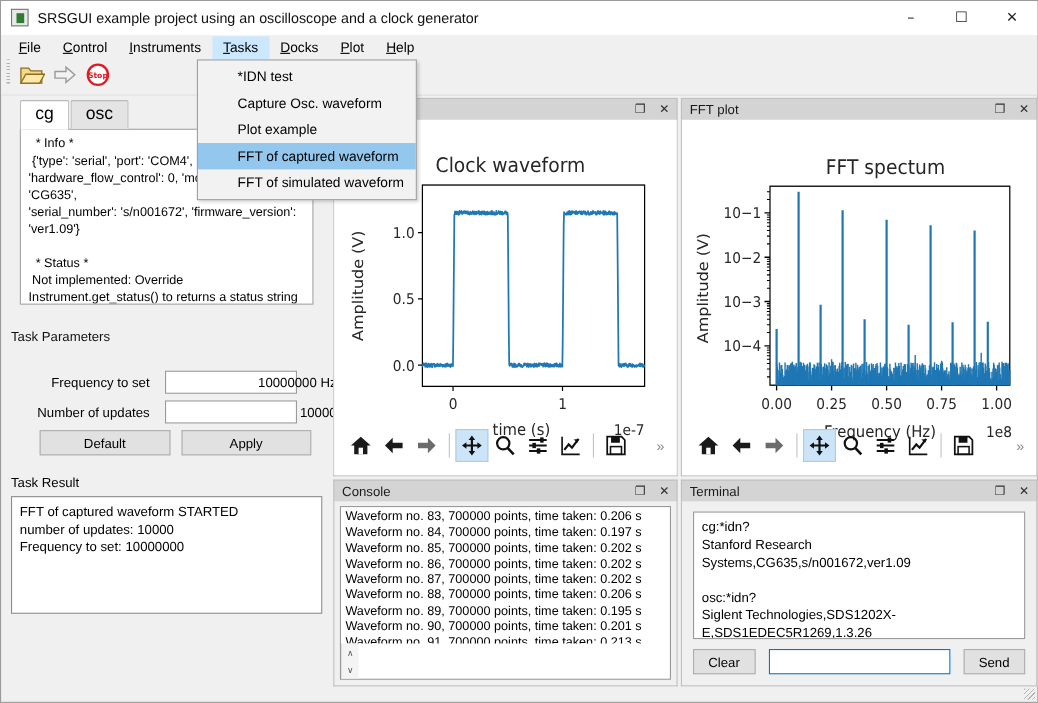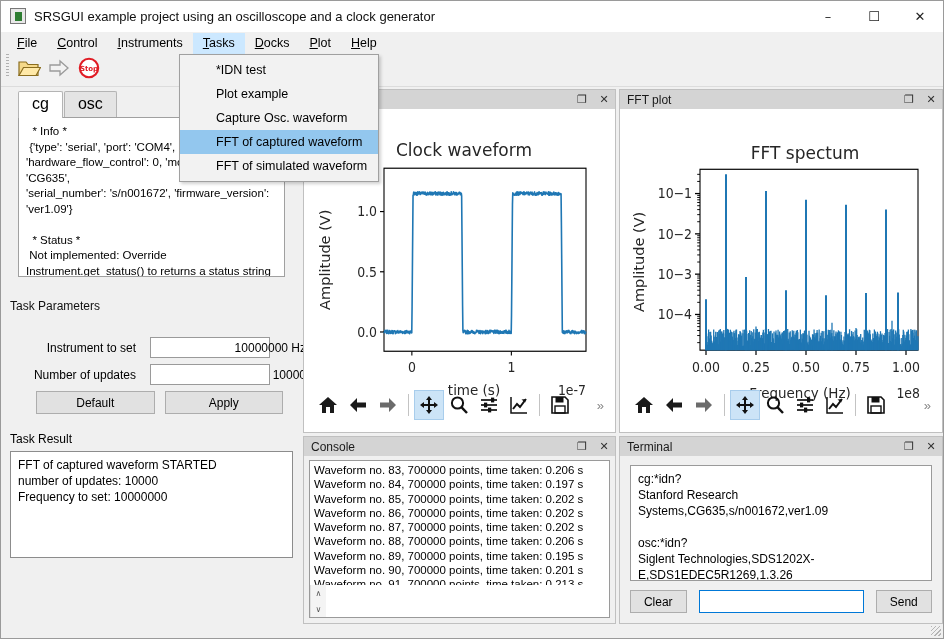--- a/index.html
+++ b/index.html
@@ -290,21 +290,21 @@
 
   * Status *
  Not implemented: Override
 Instrument.get_status() to returns a status string</div>
 
     <div id="taskparams">
       <div class="panel-label">Task Parameters</div>
       <div style="height:18px"></div>
 
       <div class="param-row">
-        <div class="param-label">Instrument to set</div>
+        <div class="param-label">Frequency to set</div>
         <div class="spin">
           <input value="10000000 Hz" style="">
           <div class="arrows">
             <span>▲</span>
             <span>▼</span>
           </div>
         </div>
       </div>
 
       <div class="param-row">
@@ -1052,20 +1052,20 @@
           <div class="term-btn">Clear</div>
           <input class="term-input" placeholder="" style="">
           <div class="term-btn">Send</div>
         </div>
       </div>
     </div>
   </div>
 
   <div id="dropdown">
     <div class="dd-item">*IDN test</div>
+    <div class="dd-item">Capture Osc. waveform</div>
     <div class="dd-item">Plot example</div>
-    <div class="dd-item">Capture Osc. waveform</div>
     <div class="dd-item sel">FFT of captured waveform</div>
     <div class="dd-item">FFT of simulated waveform</div>
   </div>
 
   <div class="resize-grip"></div>
 </div>
 
 </body></html>

